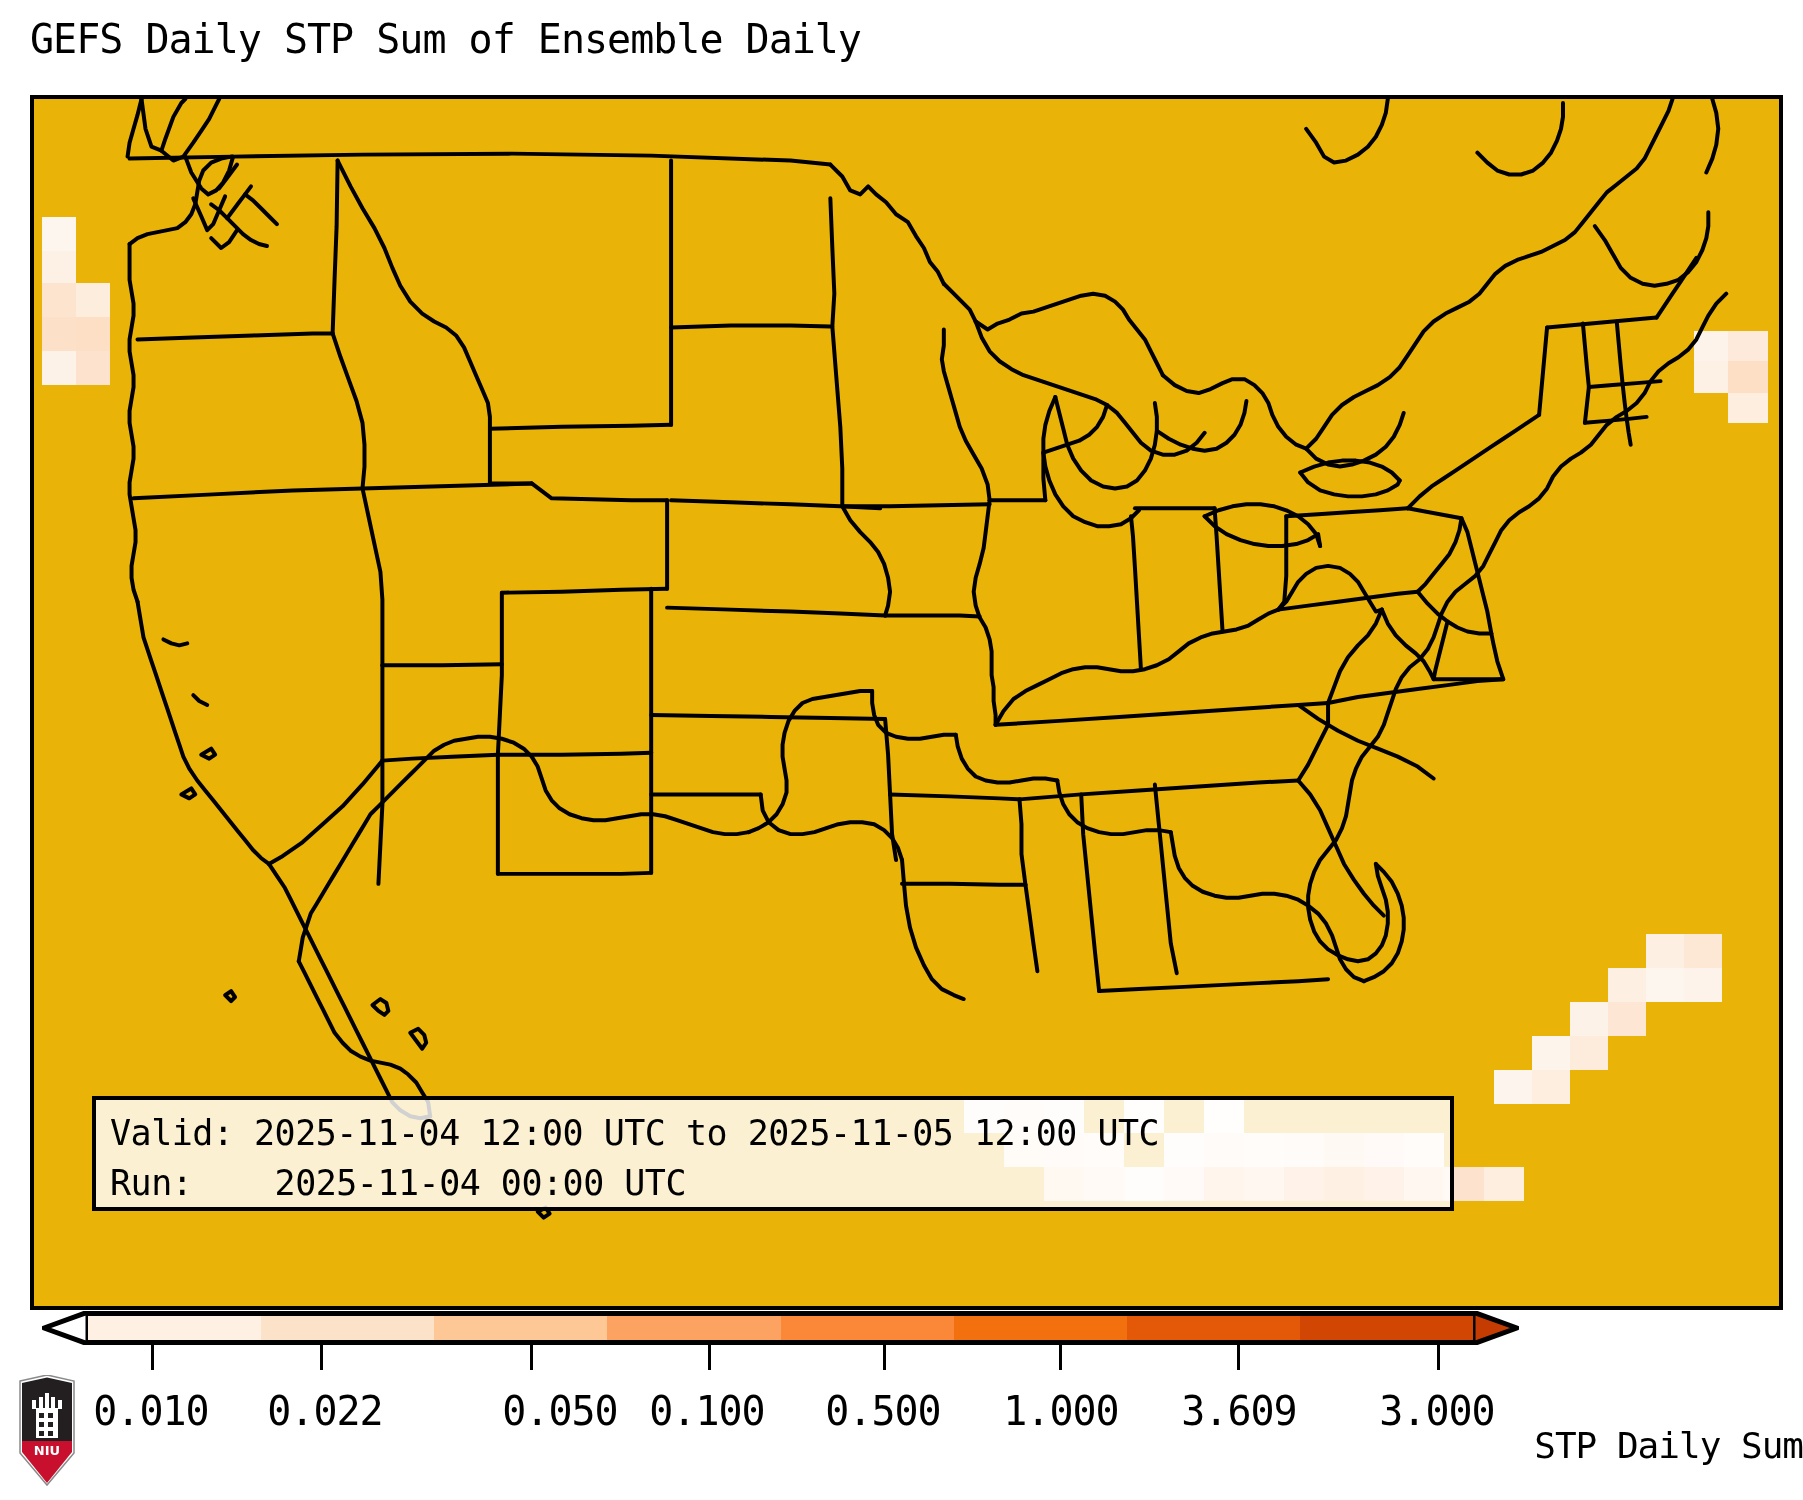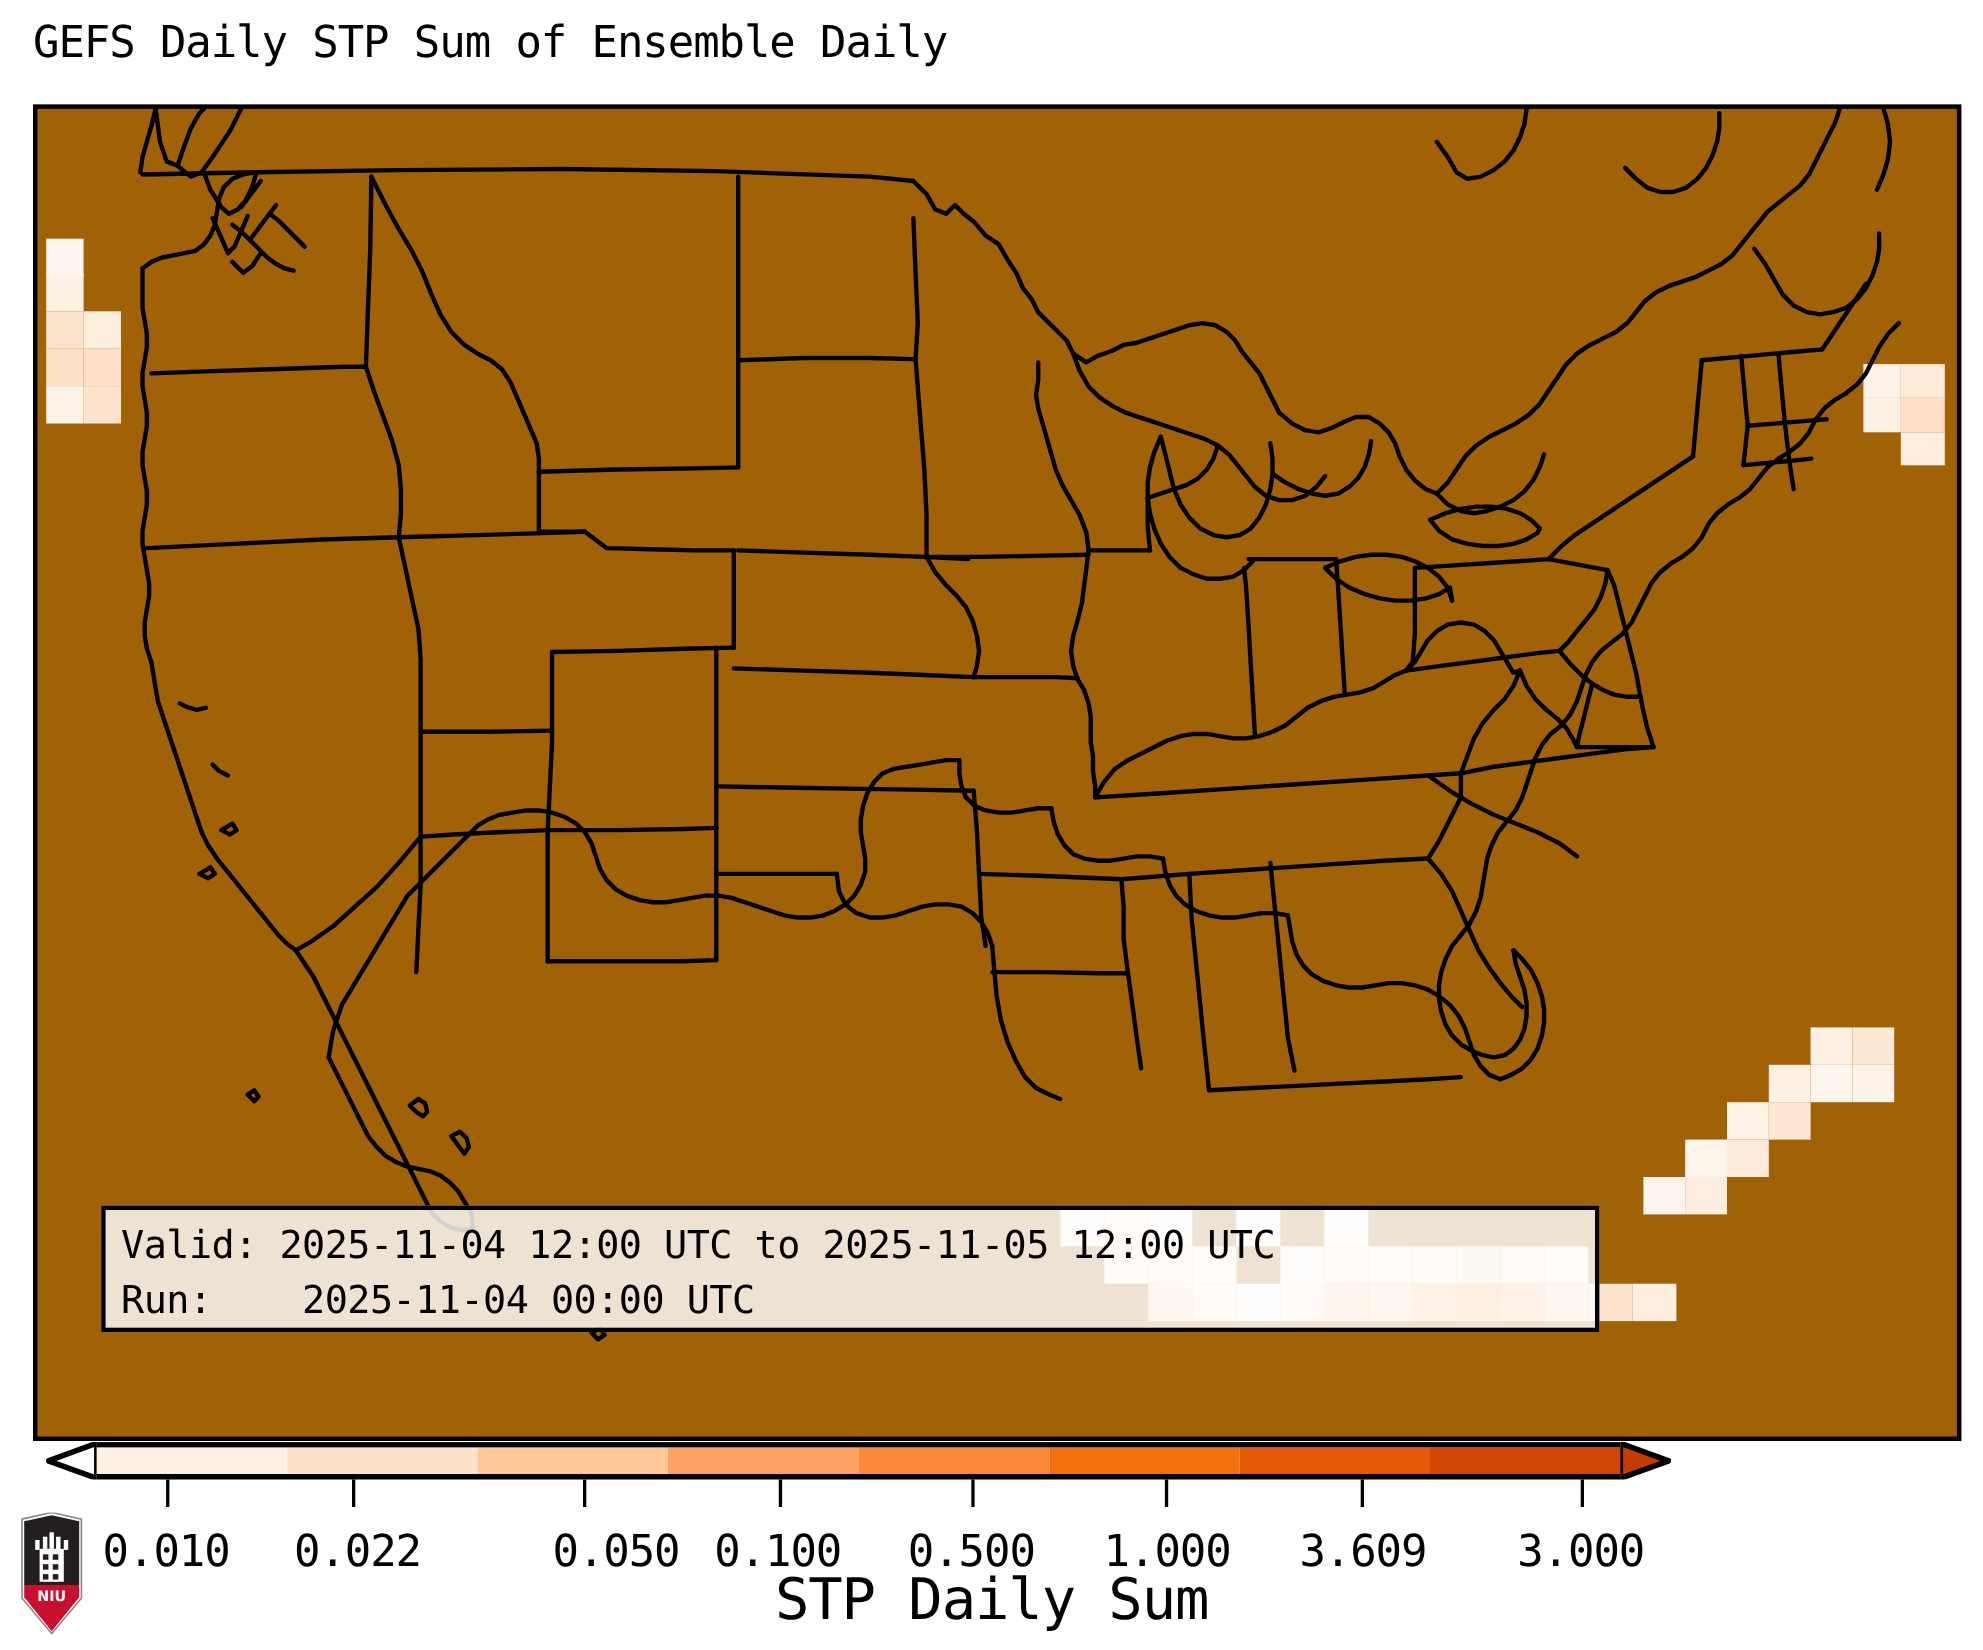--- a/index.html
+++ b/index.html
@@ -9,21 +9,21 @@
 
   
   #title{
     position:absolute;left:30px;top:16px;width:1750px;
     font-size:40px;letter-spacing:-1px;color:#000;white-space:nowrap;
   }
 
   
   #map-frame{
     position:absolute;left:30px;top:95px;width:1753px;height:1215px;
-    border:4px solid #000;box-sizing:border-box;background:#a16207;
+    border:4px solid #000;box-sizing:border-box;background:#eab308;
     overflow:hidden;
   }
   #map-svg{position:absolute;left:0;top:0;width:100%;height:100%;display:block;}
   #stp-layer{position:absolute;left:0;top:0;width:100%;height:100%;}
   .stp-cell{position:absolute;}
 
   
   #annotation-box{
     position:absolute;left:58px;top:997px;width:1362px;height:115px;
     border:4px solid #000;box-sizing:border-box;
@@ -40,22 +40,22 @@
   .cb-seg{height:100%;flex:1 1 0;}
   .cb-arrow{position:absolute;top:0;width:46px;height:34px;}
   #cb-arrow-left{left:42px;}
   #cb-arrow-right{left:1473px;}
 
   #cb-ticks{position:absolute;left:0;top:34px;width:1803px;height:26px;}
   .cb-tick{position:absolute;top:0;width:3px;height:25px;background:#000;}
   #cb-ticklabels{position:absolute;left:0;top:1362px;width:1803px;height:52px;}
   .cb-ticklabel{position:absolute;top:0;font-size:40px;color:#000;
                 transform:translateX(-50%);white-space:nowrap;letter-spacing:-1px;margin-top:26px;}
-  #cb-axislabel{position:absolute;left:0;top:1425px;width:1803px;text-align:center;
-                font-size:52px;color:#000;letter-spacing:-1px;}
+  #cb-axislabel{position:absolute;left:0;top:1425px;width:1803px;text-align:right;
+                font-size:36px;color:#000;letter-spacing:-1px;}
 
   
   #niu-logo{position:absolute;left:17px;top:1375px;width:60px;height:112px;}
 </style>
 </head>
 <body>
 
 <div id="title">GEFS Daily STP Sum of Ensemble Daily</div>
 
 <div id="map-frame">

